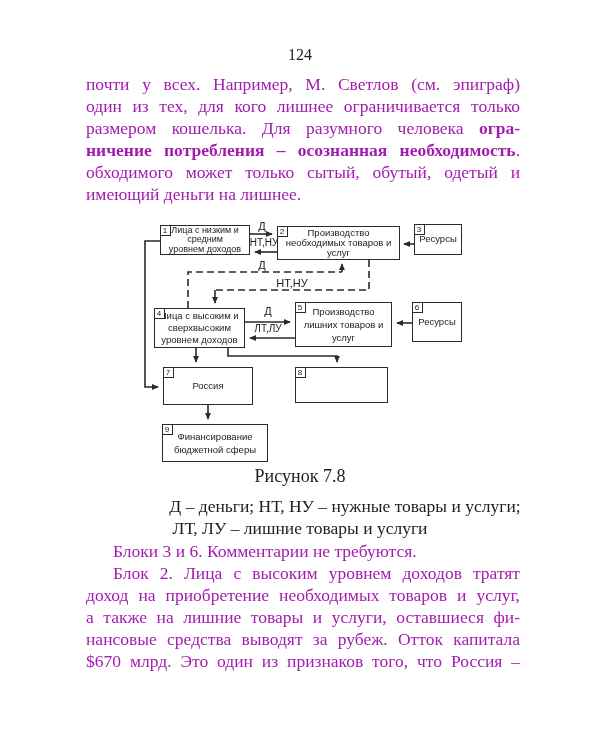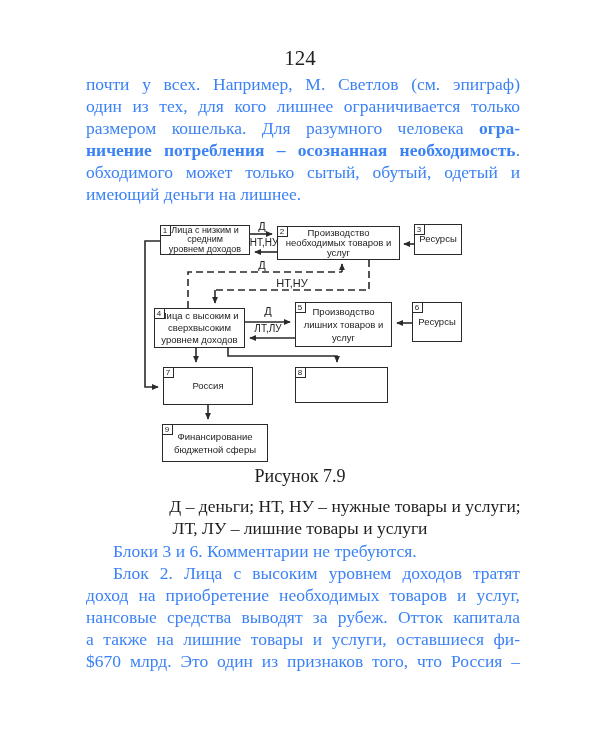--- a/index.html
+++ b/index.html
@@ -2,22 +2,22 @@
 <html lang="ru"><head>
 <meta charset="utf-8">
 <style>
   html,body{margin:0;padding:0;}
   body{
     width:600px;height:750px;background:#ffffff;position:relative;overflow:hidden;
     font-family:"Liberation Serif", serif;color:#1e1e1e;
   }
   .abs{position:absolute;}
   
-  #page-number{top:46px;left:0;width:600px;text-align:center;font-size:21px;color:#222;}
-  .bodytext{left:86px;width:434px;font-size:17.5px;line-height:22px;color:#3b82f6;}
+  #page-number{top:46px;left:0;width:600px;text-align:center;font-size:16px;color:#222;}
+  .bodytext{left:86px;width:434px;font-size:17.5px;line-height:22px;color:#a21caf;}
   #para1{top:73px;}
   #para2{top:540px;}
   .tline{text-align:justify;}
   .tline.fill{text-align-last:justify;}
   .tline.indent{text-indent:27px;}
   .tline .b{font-weight:bold;}
   #figure-caption{top:466px;left:0;width:600px;text-align:center;font-size:18px;}
   .legend-line{left:0;width:600px;text-align:center;font-size:17.5px;line-height:22px;}
   #legend-line1{top:495px;margin-left:45px;}
   #legend-line2{top:517px;}
@@ -138,24 +138,24 @@
 бюджетной сферы</span>
 </div>
 
 <div class="abs alabel" id="al-d-top">Д</div>
 <div class="abs alabel small" id="al-ntnu-top">НТ,НУ</div>
 <div class="abs alabel" id="al-d-dashed">Д</div>
 <div class="abs alabel" id="al-ntnu-dashed">НТ,НУ</div>
 <div class="abs alabel" id="al-d-mid">Д</div>
 <div class="abs alabel small" id="al-ltlu">ЛТ,ЛУ</div>
 
-<div class="abs" id="figure-caption">Рисунок 7.9</div>
+<div class="abs" id="figure-caption">Рисунок 7.8</div>
 <div class="abs legend-line" id="legend-line1">Д – деньги; НТ, НУ – нужные товары и услуги;</div>
 <div class="abs legend-line" id="legend-line2">ЛТ, ЛУ – лишние товары и услуги</div>
 
 <div class="abs bodytext" id="para2">
     <div class="tline indent"><span>Блоки 3 и 6. Комментарии не требуются.</span></div>
     <div class="tline fill indent"><span>Блок 2. Лица с высоким уровнем доходов тратят</span></div>
     <div class="tline fill"><span>доход на приобретение необходимых товаров и услуг,</span></div>
+    <div class="tline fill"><span>а также на лишние товары и услуги, оставшиеся фи-</span></div>
     <div class="tline fill"><span>нансовые средства выводят за рубеж. Отток капитала</span></div>
-    <div class="tline fill"><span>а также на лишние товары и услуги, оставшиеся фи-</span></div>
     <div class="tline fill"><span>$670 млрд. Это один из признаков того, что Россия –</span></div>
   </div>
 
 </body></html>

